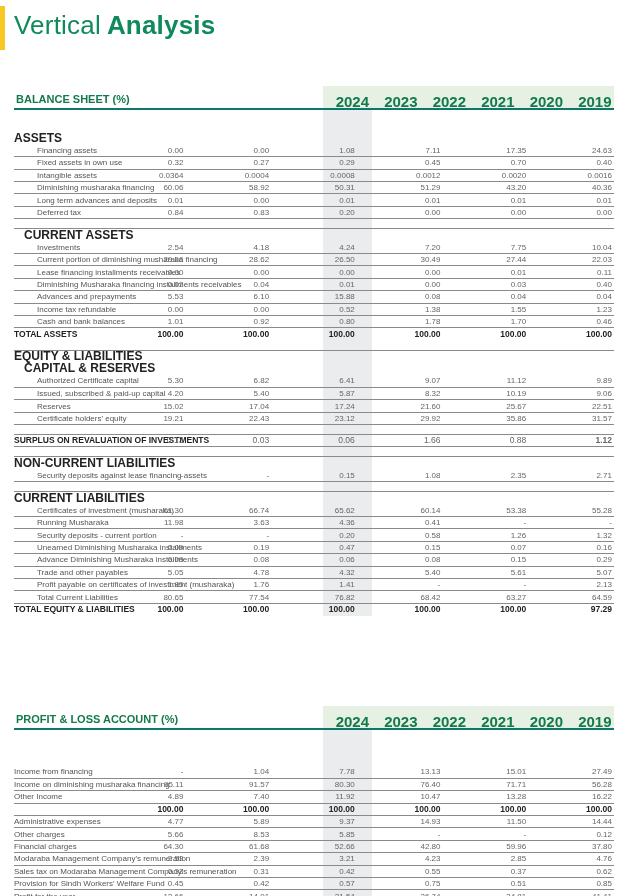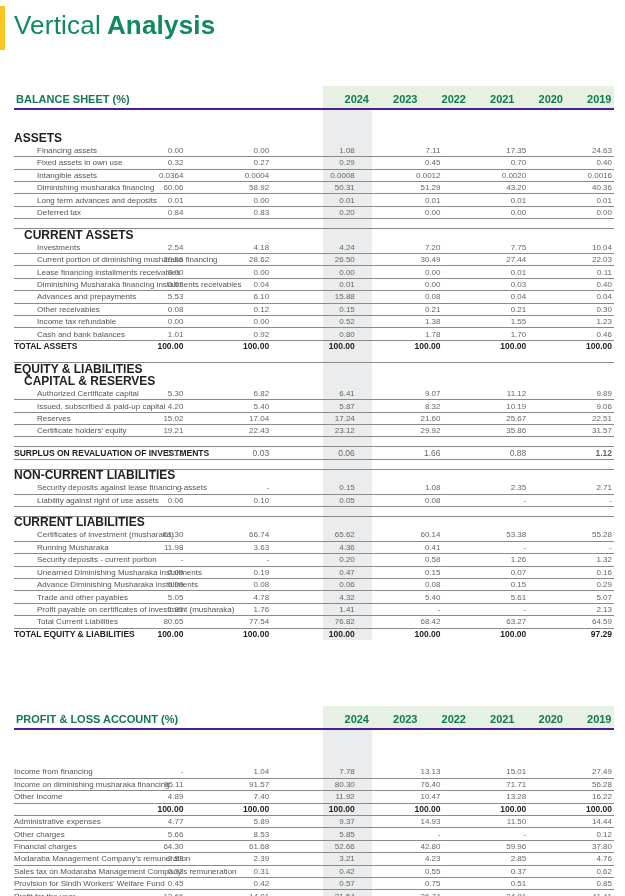--- a/index.html
+++ b/index.html
@@ -7,25 +7,25 @@
   body { font-family: "Liberation Sans", sans-serif; color: #555; position: relative; }
 
   .title-bar { position: absolute; left: 0; top: 6px; width: 5px; height: 44px; background: #f7c823; }
   .title { position: absolute; left: 14px; top: 10px; font-size: 26px; color: #0e8a5c; letter-spacing: 0.2px; white-space: nowrap; text-align: center; }
   .title .light { font-weight: normal; }
   .title .bold { font-weight: bold; margin-left: 6px; }
 
   .section { position: absolute; left: 14px; width: 600px; }
   .col-shade { position: absolute; top: 0; bottom: 0; background: #ebeced; }
 
-  .hdr { position: relative; height: 24px; border-bottom: 2px solid #4c1d95; }
+  .hdr { position: relative; height: 24px; border-bottom: 2px solid #0f766e; }
   .hdr-band { position: absolute; top: 0; bottom: 0; left: 309px; right: 0; background: #e6f1e3; }
   .hdr-title { position: absolute; left: 2px; top: 7px; font-size: 11px; font-weight: bold; color: #137a4c; }
   .hdr-years { position: absolute; left: 309px; right: 0; top: 7px; height: 14px; }
-  .year { position: absolute; font-size: 11px; font-weight: bold; color: #137a4c; text-align: right; width: 50px; }
+  .year { position: absolute; font-size: 15px; font-weight: bold; color: #137a4c; text-align: right; width: 50px; }
 
   table { border-collapse: collapse; width: 600px; position: relative; table-layout: fixed; }
   td { font-size: 8px; height: 12.4px; line-height: 11px; padding: 0; white-space: nowrap; }
   td.lbl { width: 309px; }
   td.num { width: 48.5px; text-align: right; padding-right: 2px; color: #666; }
   tr.line td { border-bottom: 1px solid #8a8a8a; }
   tr.group td { font-weight: bold; color: #222; font-size: 12px; }
   tr.tot td { font-weight: bold; color: #222; font-size: 8.5px; }
   .ind1 { padding-left: 10px; }
   .ind2 { padding-left: 23px; }
@@ -173,29 +173,20 @@
           <tr class="line">
             <td class="lbl ind2">Advances and prepayments</td>
             <td class="num">5.53</td>
             <td class="num">6.10</td>
             <td class="num">15.88</td>
             <td class="num">0.08</td>
             <td class="num">0.04</td>
             <td class="num">0.04</td>
           </tr>
           <tr class="line">
-            <td class="lbl ind2">Other receivables</td>
-            <td class="num">0.08</td>
-            <td class="num">0.12</td>
-            <td class="num">0.15</td>
-            <td class="num">0.21</td>
-            <td class="num">0.21</td>
-            <td class="num">0.30</td>
-          </tr>
-          <tr class="line">
             <td class="lbl ind2">Income tax refundable</td>
             <td class="num">0.00</td>
             <td class="num">0.00</td>
             <td class="num">0.52</td>
             <td class="num">1.38</td>
             <td class="num">1.55</td>
             <td class="num">1.23</td>
           </tr>
           <tr class="line">
             <td class="lbl ind2">Cash and bank balances</td>
@@ -297,29 +288,20 @@
             <td class="num"></td>
           </tr>
           <tr class="line">
             <td class="lbl ind2">Security deposits against lease financing assets</td>
             <td class="num dash">-</td>
             <td class="num dash">-</td>
             <td class="num">0.15</td>
             <td class="num">1.08</td>
             <td class="num">2.35</td>
             <td class="num">2.71</td>
-          </tr>
-          <tr class="line">
-            <td class="lbl ind2">Liability against right of use assets</td>
-            <td class="num">0.06</td>
-            <td class="num">0.10</td>
-            <td class="num">0.05</td>
-            <td class="num">0.08</td>
-            <td class="num dash">-</td>
-            <td class="num dash">-</td>
           </tr>
           <tr>
             <td colspan="7" style="height: 10px; border-bottom: 1px solid rgb(138, 138, 138);"></td>
           </tr>
           <tr class="group">
             <td class="lbl">CURRENT LIABILITIES</td>
             <td class="num"></td>
             <td class="num"></td>
             <td class="num"></td>
             <td class="num"></td>

